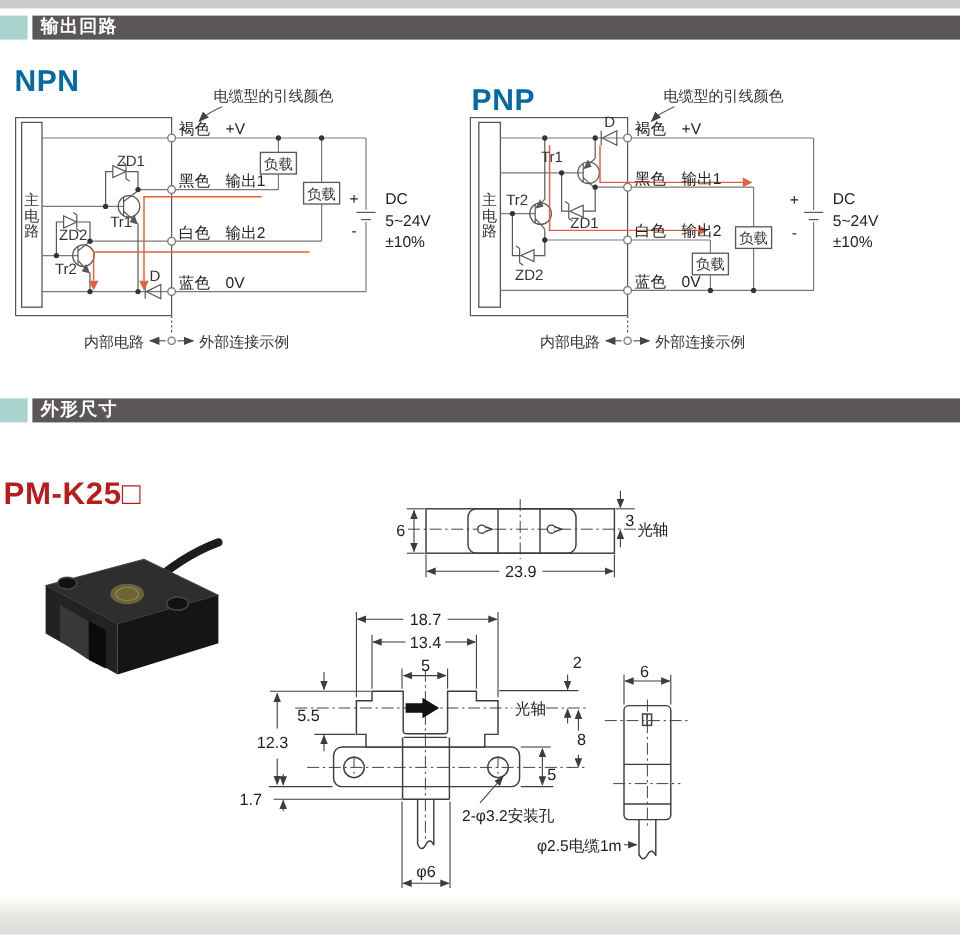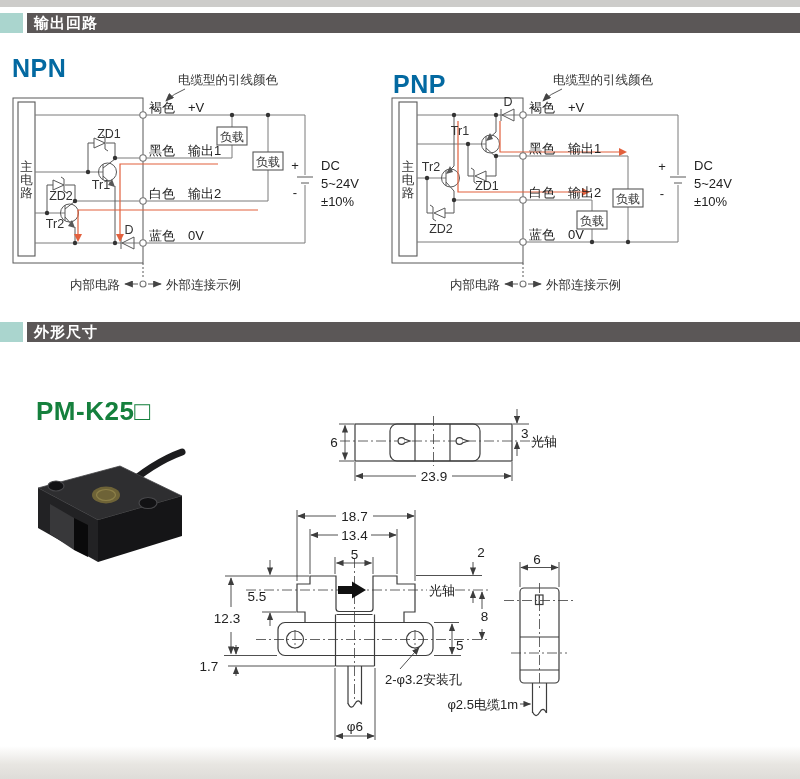--- a/index.html
+++ b/index.html
@@ -6,21 +6,21 @@
   .page{position:relative;width:800px;height:779px;background:#fff;overflow:hidden;
         font-family:"Liberation Sans","DejaVu Sans",sans-serif;}
   .topstrip{position:absolute;left:0;top:0;width:800px;height:7px;background:#cdccca;}
   .bottomband{position:absolute;left:0;top:746px;width:800px;height:33px;
         background:linear-gradient(180deg,rgba(224,222,218,0) 0%,#e8e6e2 55%,#dedcd8 100%);}
   .sec{position:absolute;left:0;width:800px;height:20px;font-weight:bold;}
   .sec .sq{position:absolute;left:0;top:0;width:23px;height:20px;background:#aad5ce;}
   .sec .bar{position:absolute;left:27px;top:0;width:773px;height:20px;background:#5b5757;
         color:#fff;font-size:15px;line-height:20px;padding-left:7px;box-sizing:border-box;letter-spacing:1px;}
   .ctitle{position:absolute;font-size:25px;font-weight:600;color:#0369a1;letter-spacing:.5px;line-height:1;}
-  .model{position:absolute;left:36px;top:396px;font-size:26px;font-weight:bold;color:#15803d;letter-spacing:.5px;}
+  .model{position:absolute;left:3px;top:396px;font-size:26px;font-weight:bold;color:#b91c1c;letter-spacing:.5px;}
   svg{position:absolute;overflow:visible;}
   
   .w{stroke:#7a7a7a;stroke-width:1;fill:none;}
   .w2{stroke:#585858;stroke-width:1;fill:none;}
   .bx{stroke:#585858;stroke-width:1.1;fill:#fff;}
   .dot{fill:#333;stroke:none;}
   .term{fill:#fff;stroke:#777;stroke-width:1.1;}
   .red{stroke:#e2603d;stroke-width:1.2;fill:none;}
   .redf{fill:#e2603d;stroke:none;}
   .ct{font-size:12.5px;fill:#333;}
@@ -246,21 +246,21 @@
     <text x="304" y="148" class="ctl">±10%</text>
 
     <line x1="133" y1="205" x2="133" y2="221" class="w2" stroke-dasharray="2 2"></line>
     <circle cx="133" cy="226" r="3" class="term"></circle>
     <line x1="128" y1="226" x2="115" y2="226" class="w2" marker-end="url(#mP)"></line>
     <line x1="138" y1="226" x2="151" y2="226" class="w2" marker-end="url(#mP)"></line>
     <text x="110" y="231" text-anchor="end" class="ct">内部电路</text>
     <text x="156" y="231" class="ct">外部连接示例</text>
   </svg>
 
-  <div class="sec" style="top:322px">
+  <div class="sec" style="top:332px">
     <span class="sq"></span>
     <div class="bar">
       <span>外形尺寸</span>
     </div>
   </div>
 
   <div class="model">PM-K25□</div>
 
   <svg style="left:22px;top:446px" width="190" height="135" viewBox="0 0 190 135">
     <path d="M160,6 C138,14 120,26 100,44" stroke="#1c1c1e" stroke-width="7" fill="none" stroke-linecap="round"></path>

